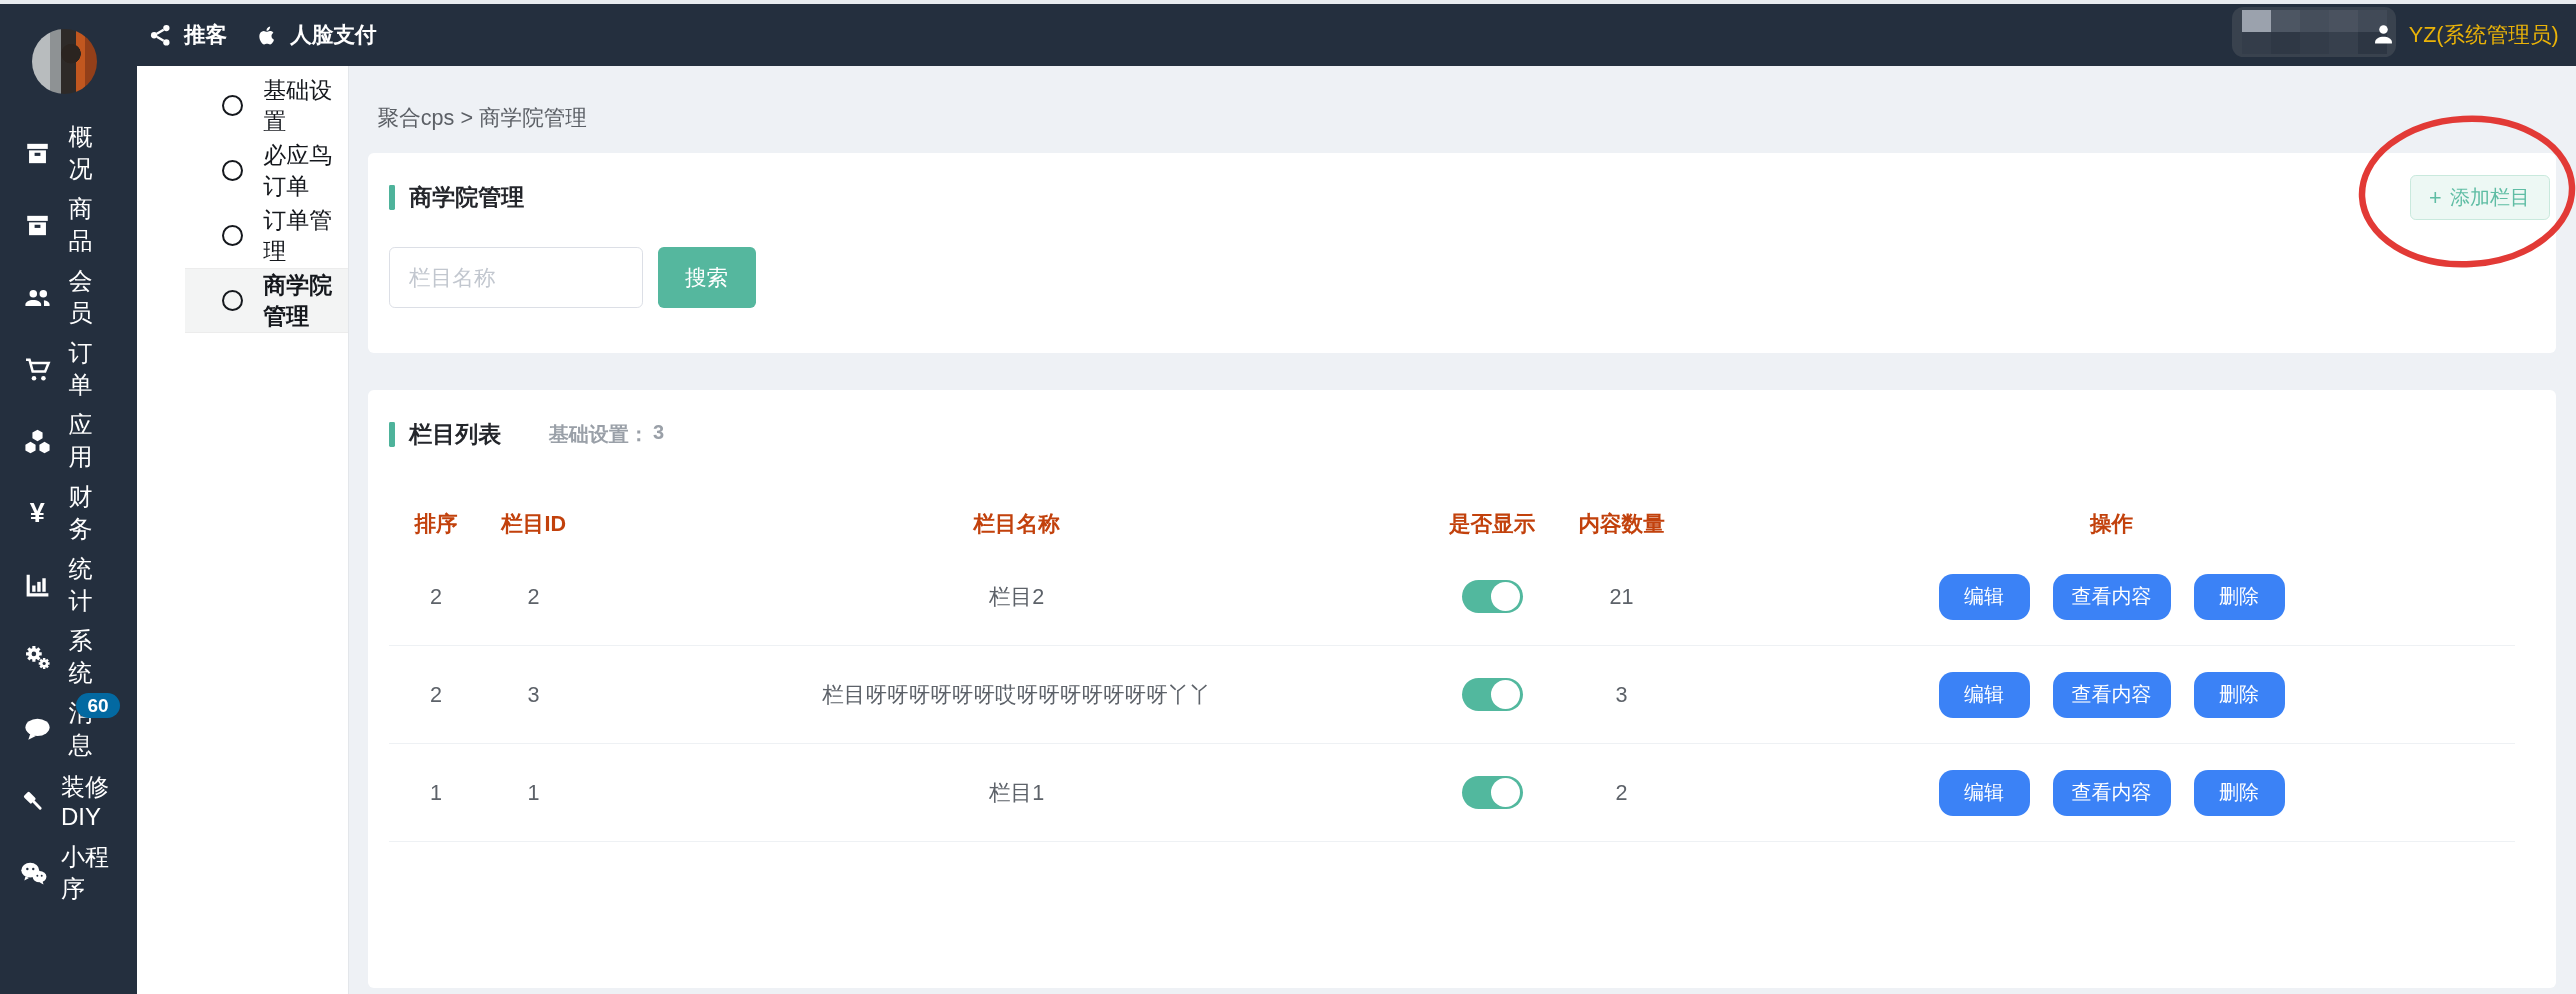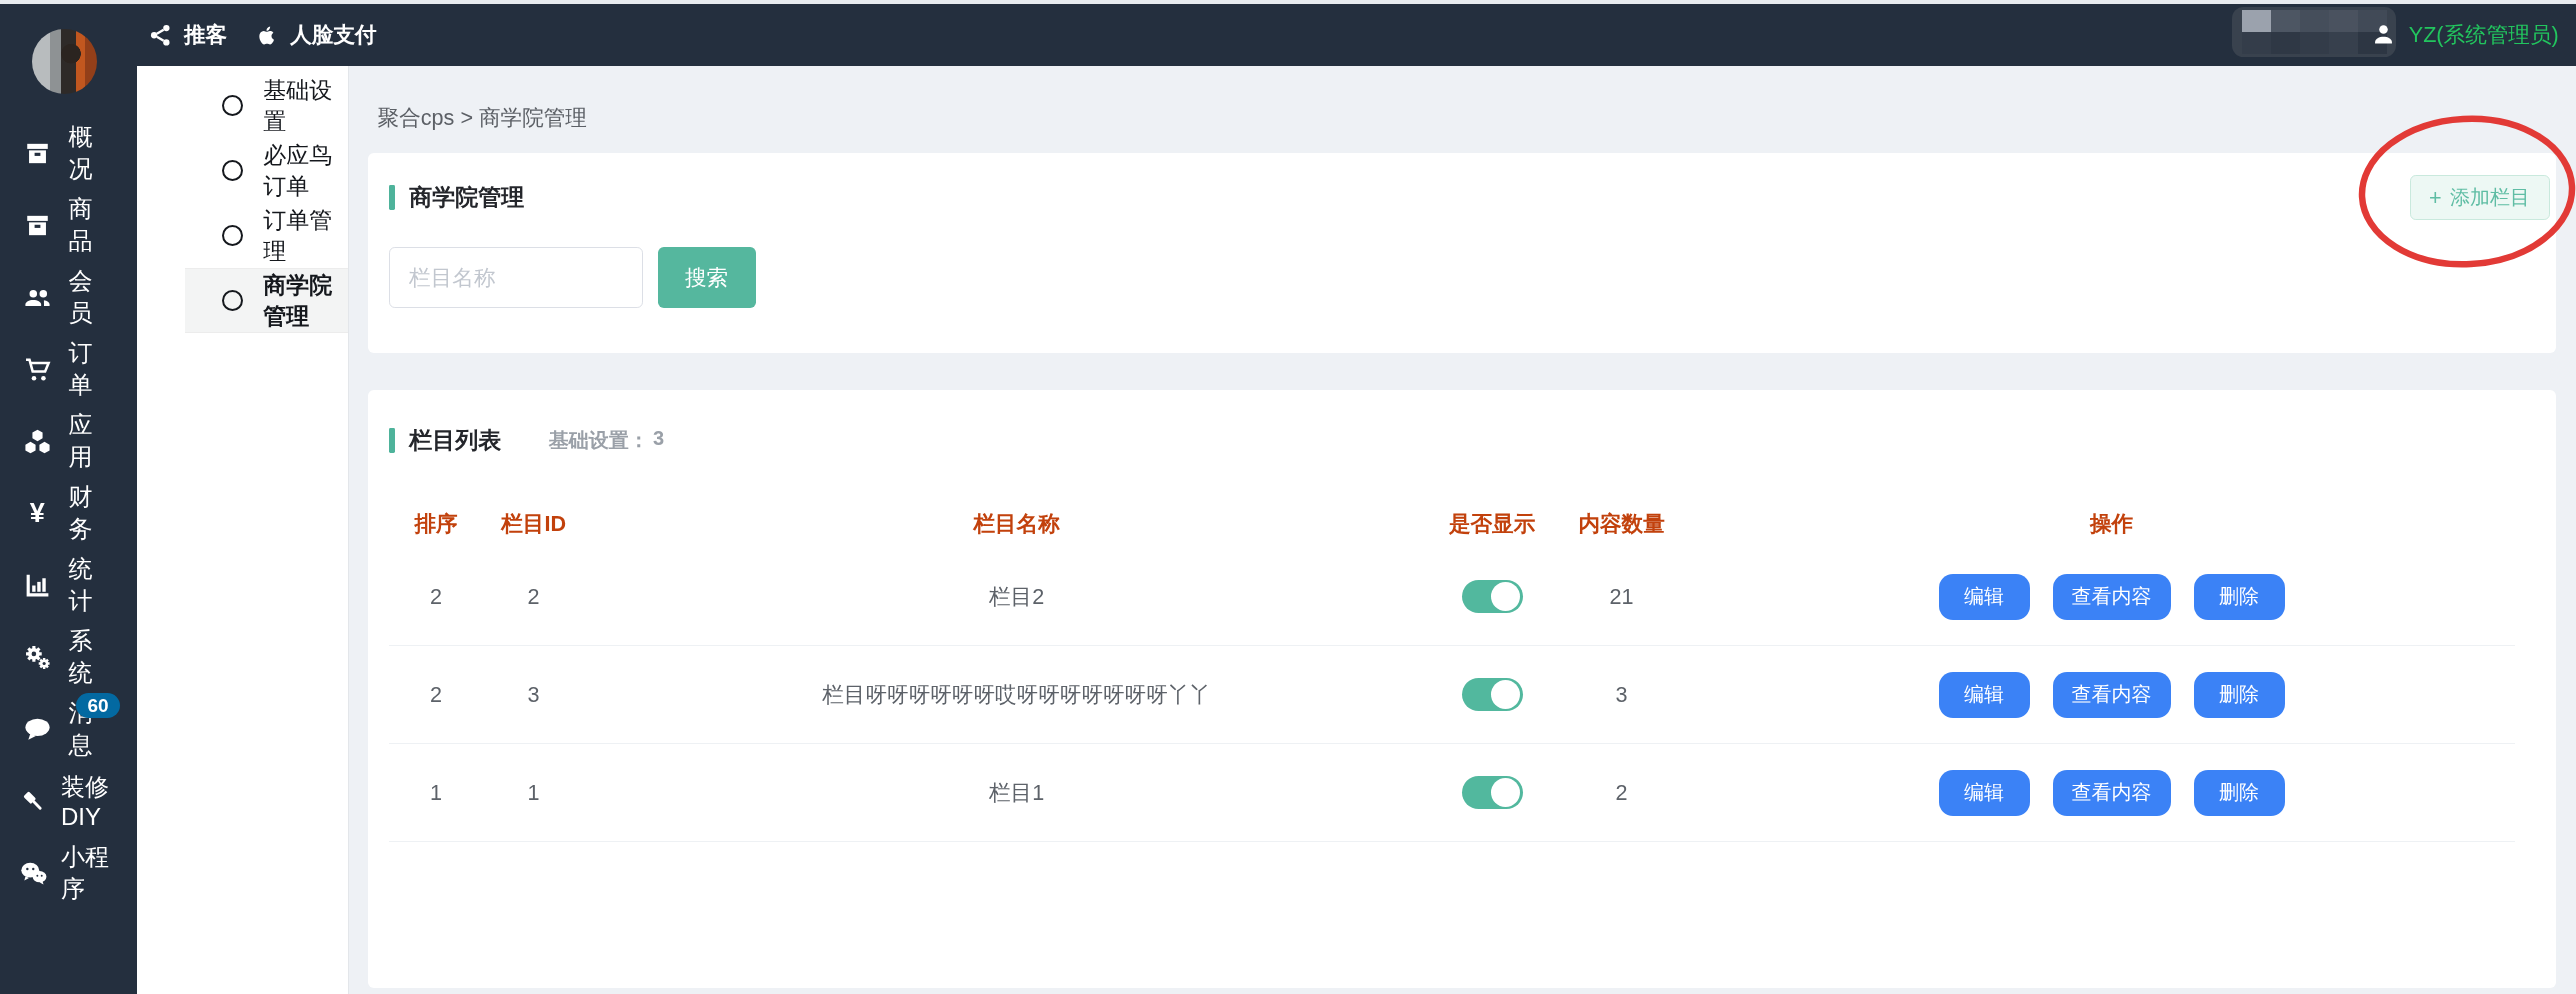--- a/index.html
+++ b/index.html
@@ -7,21 +7,21 @@
   .screen{position:relative;width:2576px;height:995px;overflow:hidden;background:#eef1f5;}
 
   
   .top-edge{position:absolute;left:0;top:0;width:100%;height:4.3px;background:#e8ebef;z-index:9;}
 
   
   .topbar{position:absolute;left:0;top:0;width:100%;height:66px;background:#242f3e;z-index:3;}
   .topnav{position:absolute;left:148px;top:4.3px;height:61px;display:flex;align-items:center;gap:27px;}
   .nav-item{display:flex;align-items:center;gap:11.5px;color:#fff;font-size:21.6px;font-weight:700;cursor:pointer;}
   .nav-icon svg{width:24.5px;height:24.5px;display:block;}
-  .topbar-user{position:absolute;right:17.3px;top:4.3px;height:61px;display:flex;align-items:center;gap:11.5px;color:#22c55e;font-size:21.6px;cursor:pointer;}
+  .topbar-user{position:absolute;right:17.3px;top:4.3px;height:61px;display:flex;align-items:center;gap:11.5px;color:#eab308;font-size:21.6px;cursor:pointer;}
   .topbar-user svg{width:27px;height:27px;display:block;}
 
   
   .blur-halo{position:absolute;right:180px;top:7.2px;width:164px;height:50px;background:#39424e;border-radius:11.5px;display:flex;align-items:center;justify-content:center;}
   .blur-grid{display:grid;grid-template-columns:repeat(5,29px);grid-auto-rows:22.3px;}
   .blur-grid div{width:29px;height:22.3px;}
   .blur-grid div:nth-child(1){background:#9ba2ad;}
   .blur-grid div:nth-child(2){background:#4d5663;}
   .blur-grid div:nth-child(3){background:#454e5b;}
   .blur-grid div:nth-child(4){background:#4a525f;}
@@ -57,21 +57,21 @@
   .breadcrumb{position:absolute;left:29.6px;top:37px;font-size:21.6px;color:#5c6066;cursor:pointer;}
 
   .panel{background:#fff;border-radius:5.8px;position:absolute;}
   .panel1{left:19.5px;top:87px;width:2188px;height:200px;}
   .panel2{left:19.5px;top:324px;width:2188px;height:598px;}
 
   .p-head{position:absolute;display:flex;align-items:center;gap:14.4px;}
   .accent{width:5.8px;height:24.5px;background:#4eb39b;border-radius:1.4px;}
   .p-title{font-size:23px;font-weight:700;color:#24262b;}
   .p1-head{left:21.6px;top:29px;}
-  .p2-head{left:21.6px;top:35px;}
+  .p2-head{left:21.6px;top:29px;}
   .count-wrap{margin-left:33px;font-size:20px;color:#9aa0a8;font-weight:700;display:flex;gap:4.3px;}
 
   .search-input{position:absolute;left:21.6px;top:94px;width:254px;height:61px;border:1.4px solid #dcdfe6;border-radius:5.8px;font-size:21.6px;padding:0 19px;color:#333;box-sizing:border-box;outline:none;font-family:inherit;background:#fff;}
   .search-input::placeholder{color:#c2c7cf;}
   .search-btn{position:absolute;left:290px;top:94px;width:98px;height:61px;background:#55b79e;color:#fff;font-size:21.6px;border:none;border-radius:5.8px;cursor:pointer;font-family:inherit;}
   .add-btn{position:absolute;left:2042px;top:22.3px;width:140px;height:45px;background:#edf8f4;border:1.4px solid #c9e9dd;border-radius:5.8px;color:#5fbda4;font-size:20px;display:flex;align-items:center;justify-content:center;gap:8.6px;cursor:pointer;box-sizing:border-box;font-family:inherit;}
   .add-plus{font-size:21.6px;line-height:1;}
 
   .annotation{position:absolute;left:2353px;top:108px;width:223px;height:167px;z-index:8;pointer-events:none;}
 

